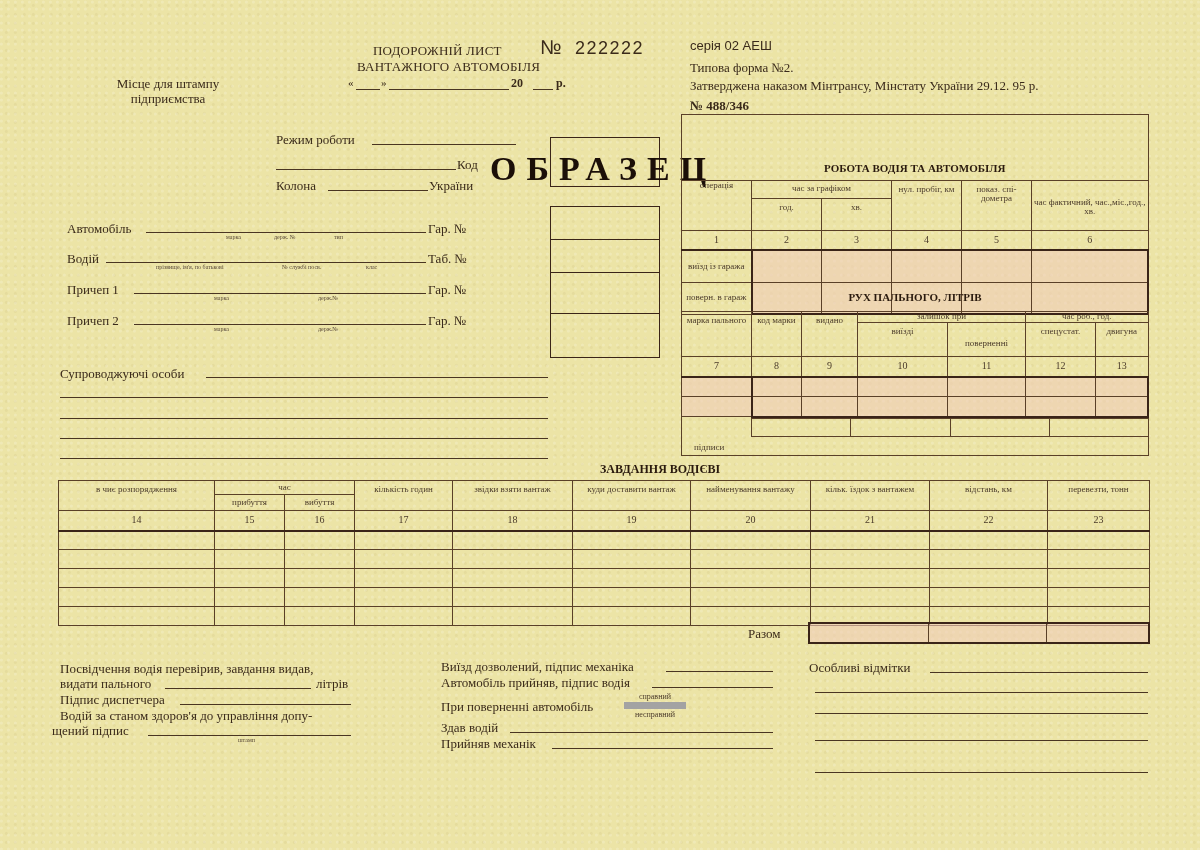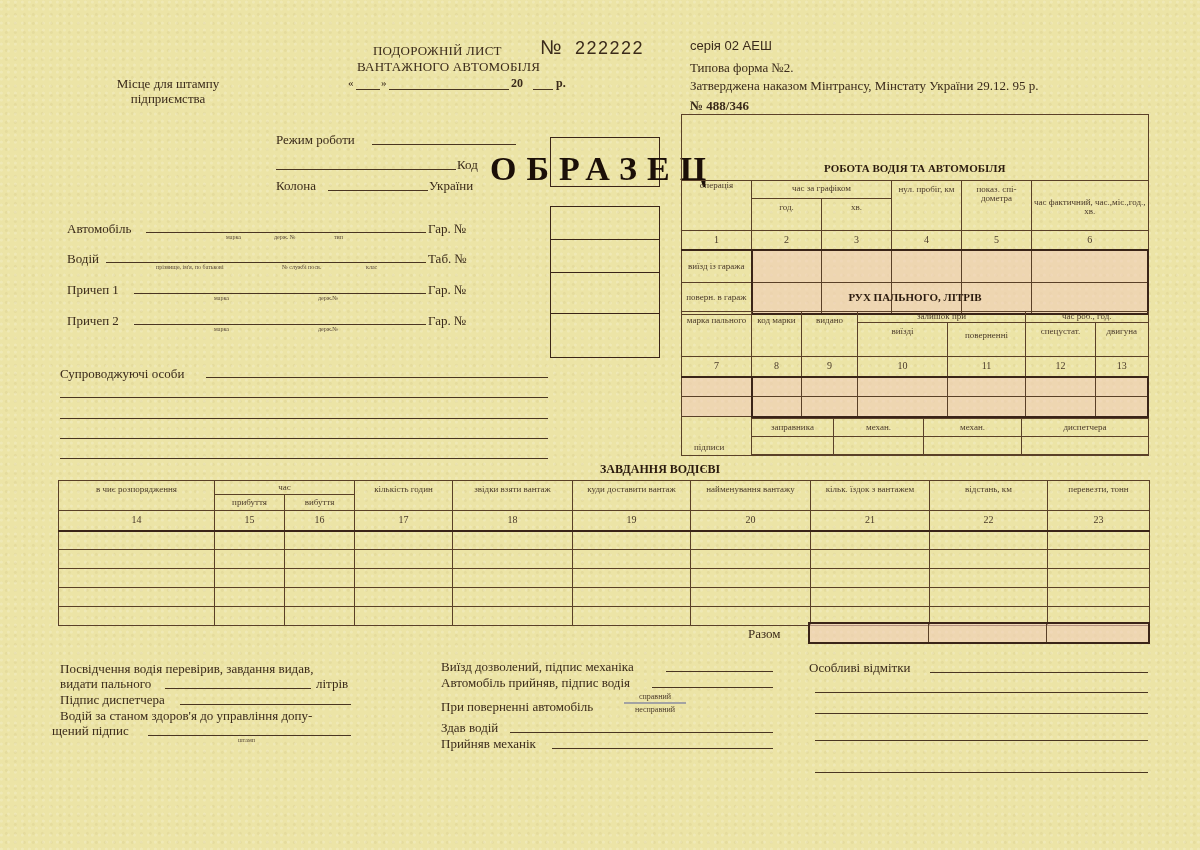--- a/index.html
+++ b/index.html
@@ -154,21 +154,21 @@
   <tbody>
       <tr>
     <td rowspan="2" style="width:70px;vertical-align:top;padding-top:4px;margin-left:12px;">марка пального</td>
     <td rowspan="2" style="width:50px;vertical-align:top;padding-top:4px;">код марки</td>
     <td rowspan="2" style="width:56px;vertical-align:top;padding-top:4px;">видано</td>
     <td colspan="2" style="height:11px;">залишок при</td>
     <td colspan="2">час роб., год.</td>
   </tr>
   <tr>
     <td style="width:90px;height:34px;vertical-align:top;padding-top:4px;">виїзді</td>
-    <td style="width:78px;vertical-align:top;padding-top:8px;">поверненні</td>
+    <td style="width:78px;vertical-align:top;padding-top:16px;">поверненні</td>
     <td style="width:70px;vertical-align:top;padding-top:4px;">спецустат.</td>
     <td style="vertical-align:top;padding-top:4px;">двигуна</td>
   </tr>
   <tr class="thick-bottom">
     <td class="num" style="height:20px;">7</td>
     <td class="num">8</td>
     <td class="num">9</td>
     <td class="num">10</td>
     <td class="num">11</td>
     <td class="num">12</td>
@@ -189,26 +189,20 @@
     <td class="pink" style="border-bottom:2px solid #3a2418;"></td>
     <td class="pink" style="border-bottom:2px solid #3a2418;"></td>
     <td class="pink" style="border-bottom:2px solid #3a2418;"></td>
     <td class="pink" style="border-bottom:2px solid #3a2418;"></td>
     <td class="pink" style="border-right:2px solid #3a2418;border-bottom:2px solid #3a2418;"></td>
   </tr>
 </tbody>
   </table>
 <table style="left:751px;top:418px;width:398px;">
   <tbody>
-      <tr>
-    <td style="width:82px;height:18px;">заправника</td>
-    <td style="width:90px;">механ.</td>
-    <td style="width:98px;">механ.</td>
-    <td>диспетчера</td>
-  </tr>
   <tr>
     <td style="height:18px;"></td>
     <td></td>
     <td></td>
     <td></td>
   </tr>
 </tbody>
   </table>
 <div class="abs" style="left:694px;top:442px;font-size:9px;color:#4a3a2a;">підписи</div>
 
@@ -326,21 +320,21 @@
 <div class="abs t" style="left:52px;top:723px;">щений підпис</div>
 <div class="line" style="left:148px;top:735px;width:203px;"></div>
 <div class="abs small" style="left:238px;top:737px;">штамп</div>
 
 <div class="abs t" style="left:441px;top:659px;">Виїзд дозволений, підпис механіка</div>
 <div class="line" style="left:666px;top:671px;width:107px;"></div>
 <div class="abs t" style="left:441px;top:675px;">Автомобіль прийняв, підпис водія</div>
 <div class="line" style="left:652px;top:687px;width:121px;"></div>
 <div class="abs t" style="left:441px;top:699px;">При поверненні автомобіль</div>
 <div class="abs" style="left:624px;top:691px;width:62px;text-align:center;font-size:8px;color:#4a3a2a;line-height:11px;">
-  <div style="border-bottom:2px solid #a3a3a3;">справний</div>
+  <div style="border-bottom:7px solid #a3a3a3;">справний</div>
   <div>несправний</div>
 </div>
 <div class="abs t" style="left:441px;top:720px;">Здав водій</div>
 <div class="line" style="left:510px;top:732px;width:263px;"></div>
 <div class="abs t" style="left:441px;top:736px;">Прийняв механік</div>
 <div class="line" style="left:552px;top:748px;width:221px;"></div>
 
 <div class="abs t" style="left:809px;top:660px;">Особливі відмітки</div>
 <div class="line" style="left:930px;top:672px;width:218px;"></div>
 <div class="line" style="left:815px;top:692px;width:333px;"></div>

